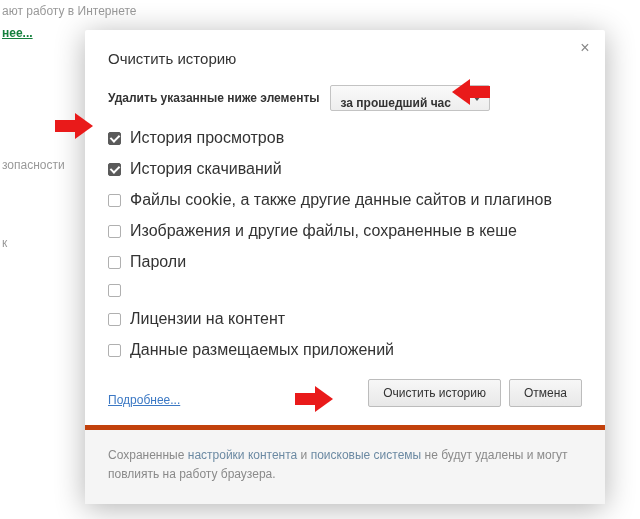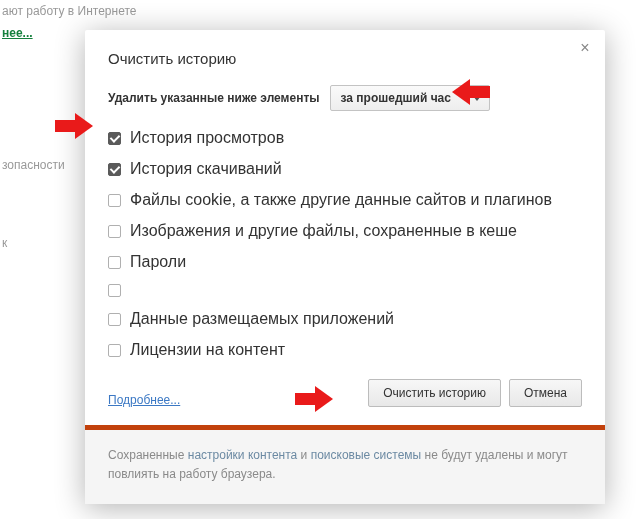--- a/index.html
+++ b/index.html
@@ -62,21 +62,21 @@
     .period-label { color: #333; }
     .select {
       border: 1px solid #c3c3c3;
       background: linear-gradient(#fafafa,#eee);
       height: 26px;
       padding: 0 26px 0 10px;
       position: relative;
       cursor: pointer;
       font-size: 12px;
       display: flex;
-      align-items: center;
+      align-items: flex-end;
       min-width: 160px;
       border-radius: 2px;
     }
     .select .caret {
       position: absolute;
       right: 8px;
       top: 50%;
       margin-top: -2px;
       width: 0; height: 0;
       border-left: 4px solid transparent;
@@ -234,25 +234,25 @@
       </div>
       <div class="check-row">
         <span class="checkbox"></span>
         <span>Пароли</span>
       </div>
       <div class="check-row">
         <span class="checkbox"></span>
       </div>
       <div class="check-row">
         <span class="checkbox"></span>
+        <span>Лицензии на контент</span>
+      </div>
+      <div class="check-row">
+        <span class="checkbox"></span>
         <span>Данные размещаемых приложений</span>
-      </div>
-      <div class="check-row">
-        <span class="checkbox"></span>
-        <span>Лицензии на контент</span>
       </div>
     </div>
 
     <div class="more-row">
       <span class="more-link">Подробнее...</span>
       <div class="btn-row">
         <div class="btn">Очистить историю</div>
         <div class="btn">Отмена</div>
       </div>
     </div>

